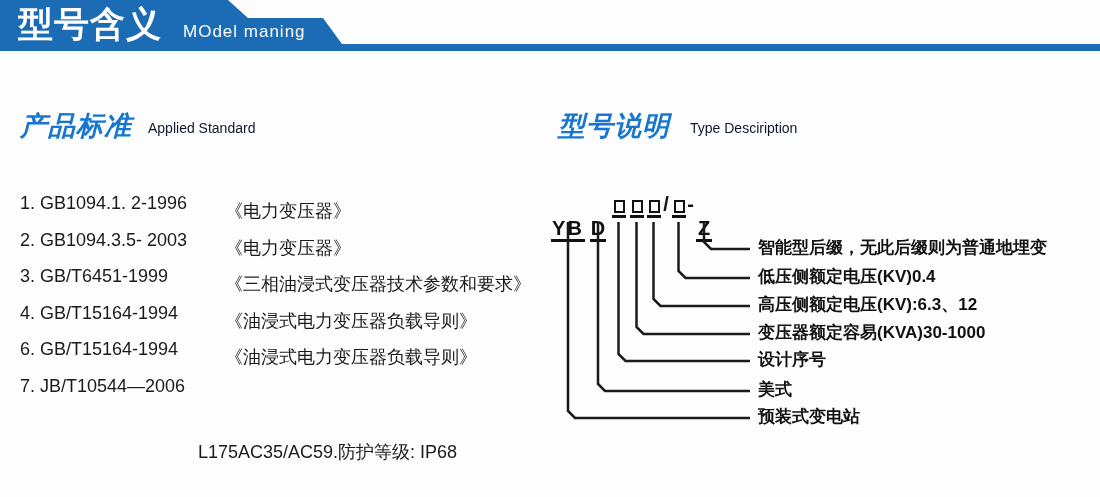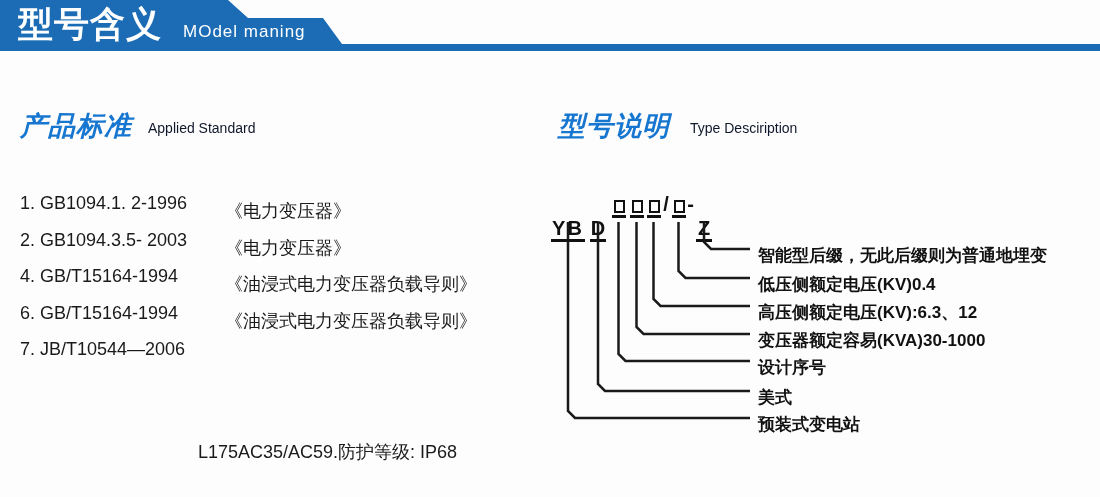--- a/index.html
+++ b/index.html
@@ -72,21 +72,21 @@
   #seg-da { left:141px; width:9px; }
   #seg-z  { left:151px; width:16px; }
 
   
   .lines-svg { position:absolute; left:545px; top:222px; }
 
   
   .callout {
     position:absolute; left:758px;
     font-size:17px; font-weight:bold; color:#111;
-    line-height:22px; white-space:nowrap;margin-top:8px;
+    line-height:22px; white-space:nowrap;
   }
   #lab-0 { top:237px; }
   #lab-1 { top:266px; }
   #lab-2 { top:294px; }
   #lab-3 { top:322px; }
   #lab-4 { top:349px; }
   #lab-5 { top:379px; }
   #lab-6 { top:406px; }
 </style>
 </head>
@@ -100,20 +100,24 @@
 <div class="sec-title-en" id="std-en">Applied Standard</div>
 
 <div class="std-list">
   <div class="std-row">
     <span class="num">1.</span><span class="code">GB1094.1. 2-1996</span>
     <span class="name">《电力变压器》</span>
   </div>
   <div class="std-row">
     <span class="num">2.</span><span class="code">GB1094.3.5- 2003</span>
     <span class="name">《电力变压器》</span>
+  </div>
+  <div class="std-row">
+    <span class="num">3.</span><span class="code">GB/T6451-1999</span>
+    <span class="name">《三相油浸式变压器技术参数和要求》</span>
   </div>
   <div class="std-row">
     <span class="num">4.</span><span class="code">GB/T15164-1994</span>
     <span class="name">《油浸式电力变压器负载导则》</span>
   </div>
   <div class="std-row">
     <span class="num">6.</span><span class="code">GB/T15164-1994</span>
     <span class="name">《油浸式电力变压器负载导则》</span>
   </div>
   <div class="std-row">

